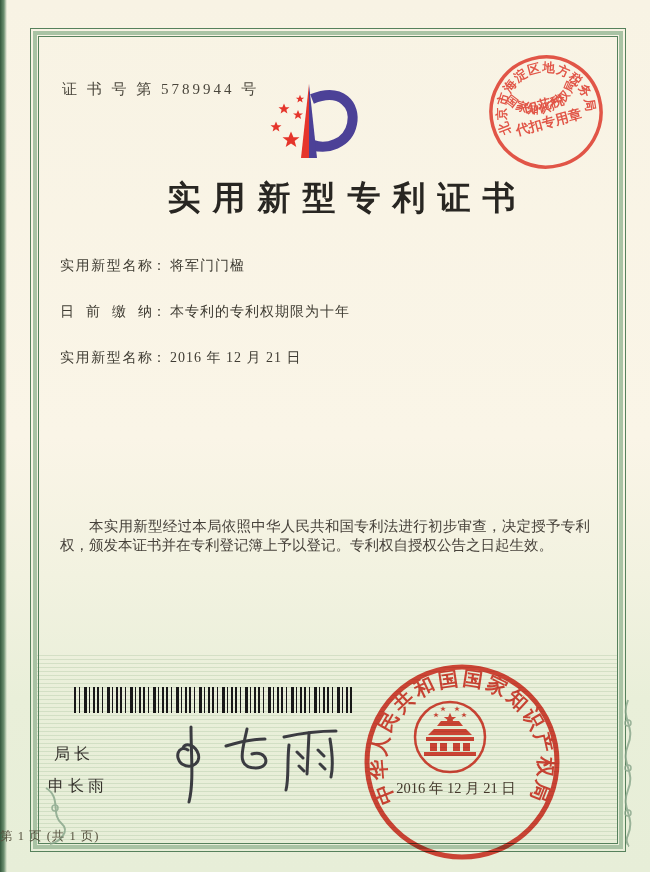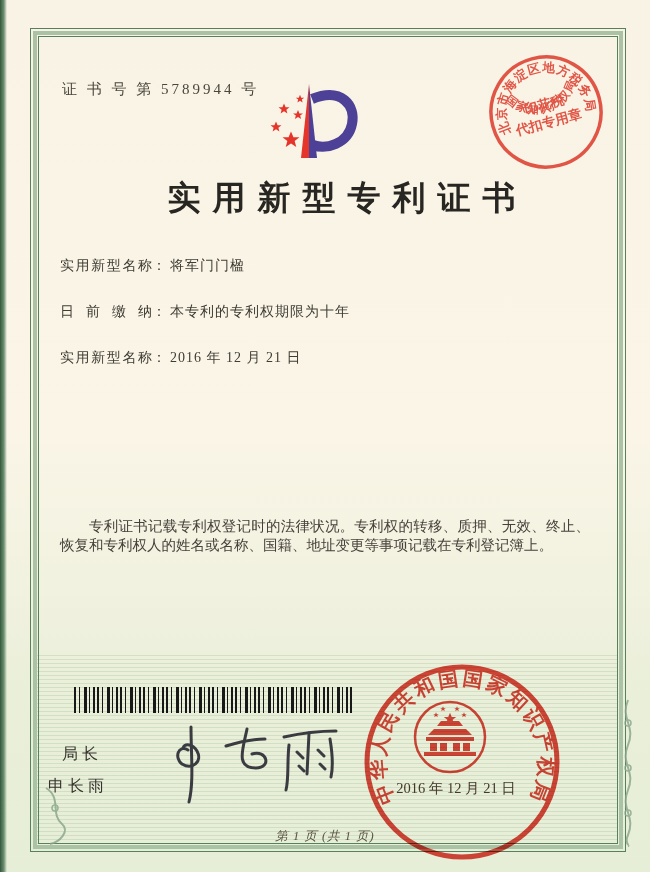--- a/index.html
+++ b/index.html
@@ -29,26 +29,26 @@
   .paras{position:absolute;left:60px;right:60px;top:517px;z-index:2;font-size:14.5px;line-height:19px;
     text-align:justify;color:#46413a;}
   .paras p{margin:0;text-indent:2em;}
   .barcode{position:absolute;left:74px;top:687px;width:278px;height:26px;z-index:2;
     background:repeating-linear-gradient(90deg,
       #181818 0 2px,rgba(0,0,0,0) 2px 5px,
       #181818 5px 6px,rgba(0,0,0,0) 6px 10px,
       #181818 10px 13px,rgba(0,0,0,0) 13px 15px,
       #181818 15px 16px,rgba(0,0,0,0) 16px 19px,
       #181818 19px 21px,rgba(0,0,0,0) 21px 23px);}
-  .signer-title{position:absolute;left:62px;top:744px;font-size:16px;letter-spacing:4px;color:#35322c;z-index:2;}
+  .signer-title{position:absolute;left:54px;top:744px;font-size:16px;letter-spacing:4px;color:#35322c;z-index:2;}
   .signer-name{position:absolute;left:48px;top:776px;font-size:16px;letter-spacing:4px;color:#35322c;z-index:2;}
   .signature{position:absolute;left:168px;top:722px;z-index:2;}
   .big-seal{position:absolute;left:356px;top:664px;z-index:3;mix-blend-mode:multiply;opacity:.9;}
-  .footer{position:absolute;left:0;right:0;top:828px;text-align:center;font-size:12.5px;color:#56523f;
-    letter-spacing:1px;z-index:2;font-style:italic;}
+  .footer{position:absolute;left:0;right:0;top:828px;text-align:left;font-size:12.5px;color:#56523f;
+    letter-spacing:1px;z-index:2;}
   .ornament-r{position:absolute;left:616px;top:698px;z-index:1;opacity:.8;}
   .ornament-l{position:absolute;left:42px;top:786px;z-index:1;opacity:.8;}
 </style>
 </head>
 <body>
 
 <div class="page">
 
   <div class="edge-strip"></div>
   <div class="wave-pattern"></div>
@@ -103,21 +103,21 @@
     </div>
     <div class="frow">
       <span class="flabel">日前缴纳</span><span class="fcolon">：</span><span class="fvalue">本专利的专利权期限为十年</span>
     </div>
     <div class="frow">
       <span class="flabel">实用新型名称</span><span class="fcolon">：</span><span class="fvalue">2016 年 12 月 21 日</span>
     </div>
   </div>
 
   <div class="paras">
-    <p>专利证书记载专利权登记时的法律状况。专利权的转移、质押、无效、终止、恢复和专利权人的姓名或名称、国籍、地址变更等事项记载在专利登记簿上。</p>
+    <p>本实用新型经过本局依照中华人民共和国专利法进行初步审查，决定授予专利权，颁发本证书并在专利登记簿上予以登记。专利权自授权公告之日起生效。</p>
   </div>
 
   <div class="barcode"></div>
 
   <div class="signer-title">局长</div>
   <div class="signer-name">申长雨</div>
 
   <svg class="signature" width="190" height="90" viewBox="0 0 190 90">
     <g stroke="#2d2d35" stroke-width="3" fill="none" stroke-linecap="round" opacity=".92">
       <path d="M20,28 C10,22 6,36 14,42 C24,48 35,40 29,29 C25,22 17,21 15,26"></path>

